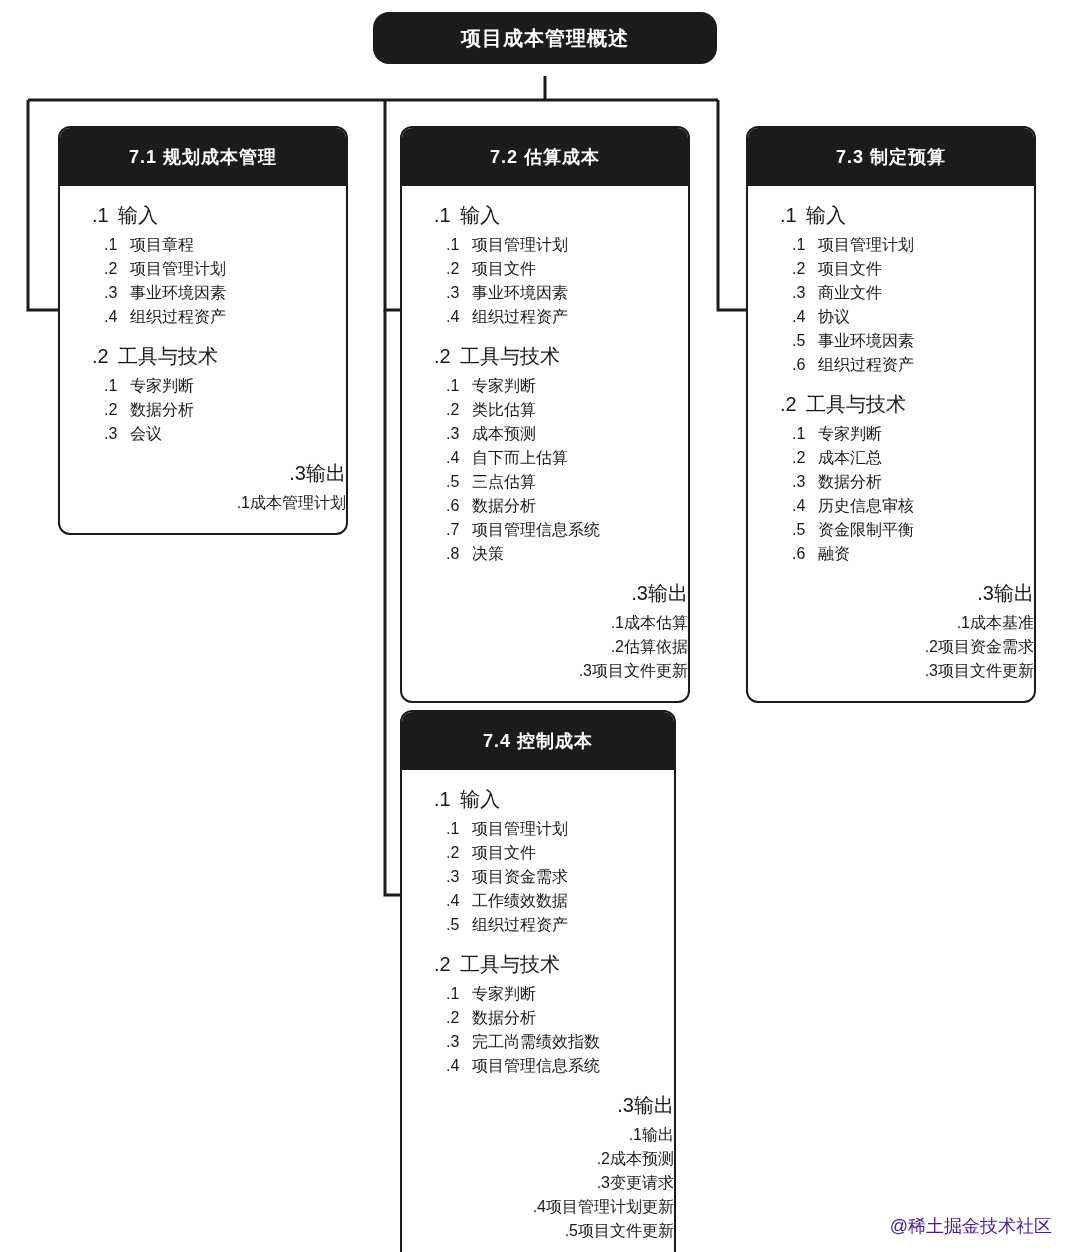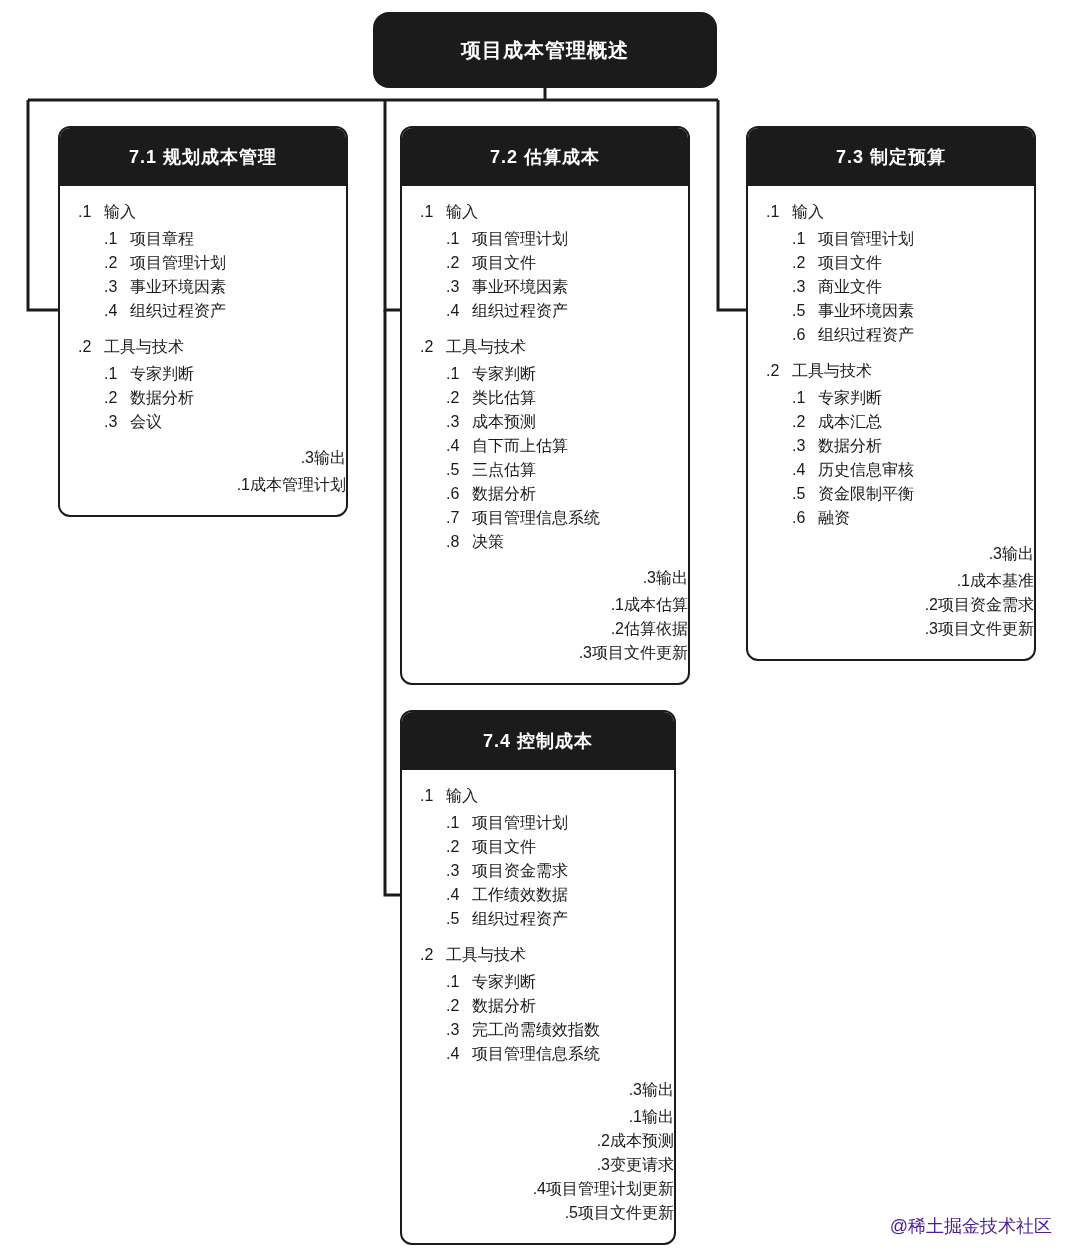--- a/index.html
+++ b/index.html
@@ -28,21 +28,21 @@
     height: 1252px;
     pointer-events: none;
   }
 
   
   .root-node {
     position: absolute;
     left: 373px;
     top: 12px;
     width: 344px;
-    height: 76px;
+    height: 52px;
     background: #1b1b1b;
     border-radius: 16px;
     display: flex;
     align-items: center;
     justify-content: center;
     box-sizing: border-box;
   }
   .root-node .root-title {
     color: #ffffff;
     font-size: 20px;
@@ -74,22 +74,22 @@
     padding: 16px 0 18px 0;
   }
   .group {
     margin-bottom: 14px;
   }
   .group:last-child {
     margin-bottom: 0;
     text-align: right;
   }
   .group-title {
-    font-size: 16px;
-    padding-left: 18px;
+    font-size: 20px;
+    padding-left: 32px;
     margin-bottom: 4px;
     white-space: nowrap;
   }
   .group-title .num {
     display: inline-block;
     width: 26px;
   }
   .item {
     font-size: 16px;
     padding-left: 44px;
@@ -209,20 +209,21 @@
   <div class="card" id="card-73">
     <div class="card-header">7.3 制定预算</div>
     <div class="card-body">
       <div class="group">
         <div class="group-title">
           <span class="num">.1</span><span>输入</span>
         </div>
         <div class="item"><span class="num">.1</span><span>项目管理计划</span></div>
         <div class="item"><span class="num">.2</span><span>项目文件</span></div>
         <div class="item"><span class="num">.3</span><span>商业文件</span></div>
+        <div class="item"><span class="num">.4</span><span>协议</span></div>
         <div class="item"><span class="num">.5</span><span>事业环境因素</span></div>
         <div class="item"><span class="num">.6</span><span>组织过程资产</span></div>
       </div>
       <div class="group">
         <div class="group-title">
           <span class="num">.2</span><span>工具与技术</span>
         </div>
         <div class="item"><span class="num">.1</span><span>专家判断</span></div>
         <div class="item"><span class="num">.2</span><span>成本汇总</span></div>
         <div class="item"><span class="num">.3</span><span>数据分析</span></div>

